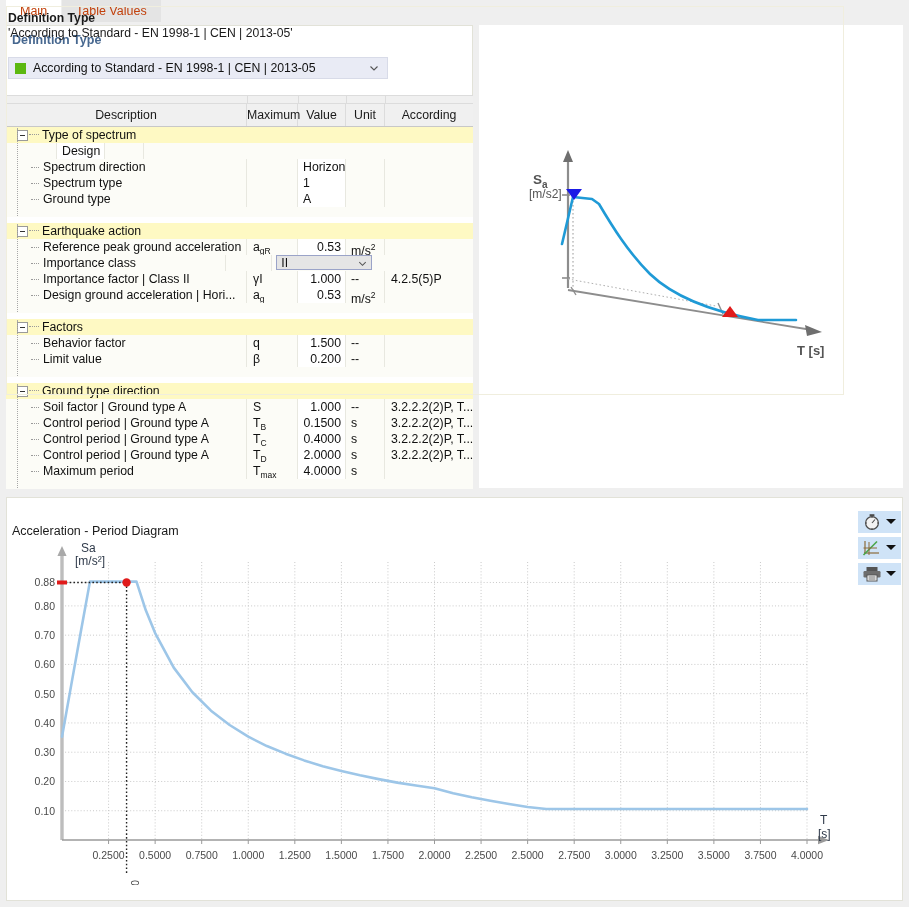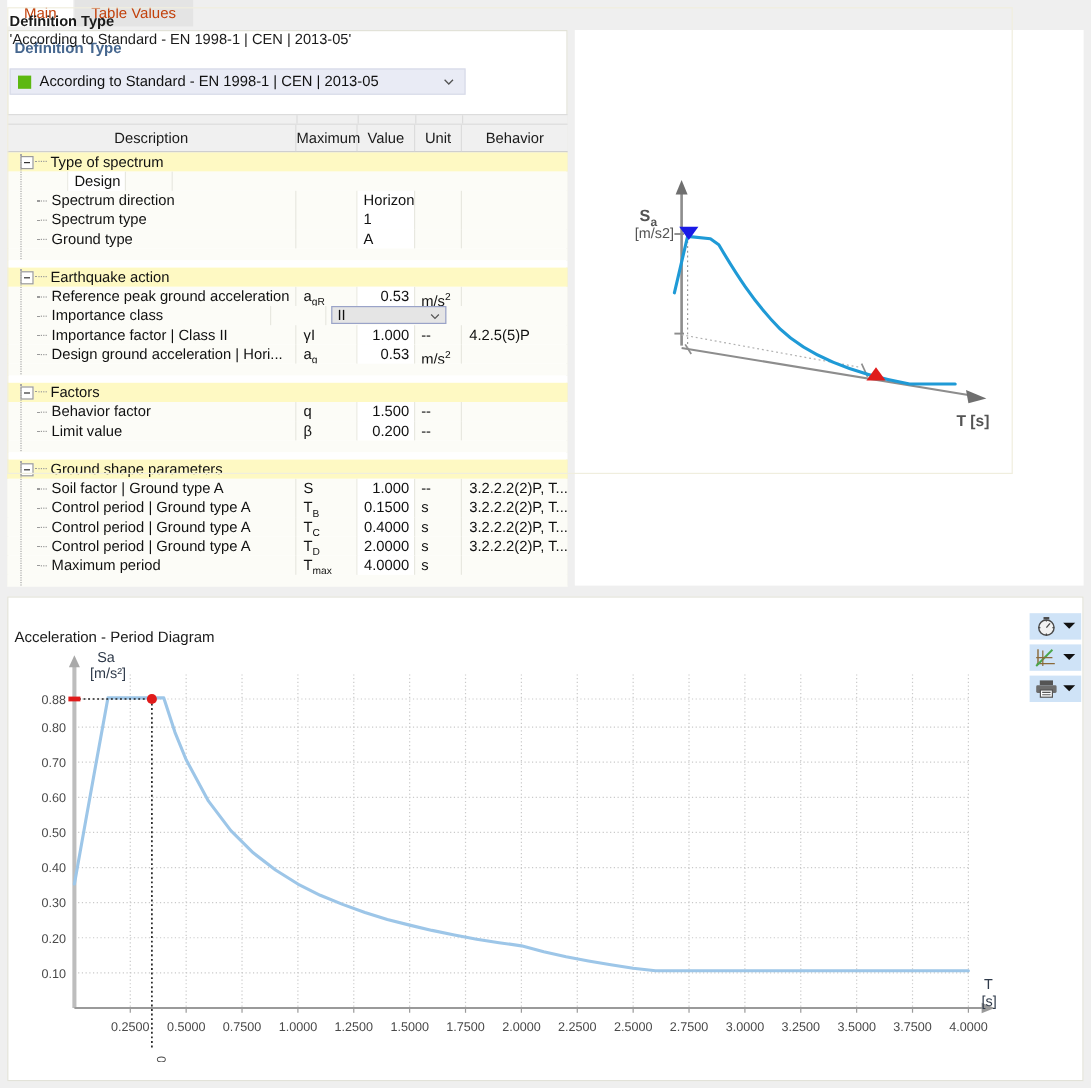--- a/index.html
+++ b/index.html
@@ -95,21 +95,21 @@
     <i style="left:340px"></i>
     <i style="left:379px"></i>
 </div>
 
 <div class="tbl">
   <div class="hdr">
     <div class="c-desc">Description</div>
     <div class="c-sym">Maximum</div>
     <div class="c-val">Value</div>
     <div class="c-unit">Unit</div>
-    <div class="c-ref">Behavior</div>
+    <div class="c-ref">According</div>
   </div>
 
   <div class="grp">
     <div class="exp"></div>
       <div class="dot"></div>
     <div class="gt">Type of spectrum</div>
   </div>
   <div class="row">
     <div class="s"></div>
     <div class="v lft">Design Spectrum</div>
@@ -200,21 +200,21 @@
     <div class="v">0.200</div>
     <div class="u">--</div>
     <div class="r"></div>
   </div>
   <div class="spacer"></div>
   <div class="spacer wh" style="height:6px"></div>
 
   <div class="grp">
     <div class="exp"></div>
       <div class="dot"></div>
-    <div class="gt">Ground shape parameters</div>
+    <div class="gt">Ground type direction</div>
   </div>
   <div class="row">
     <div class="d">Soil factor | Ground type A</div>
     <div class="s">S</div>
     <div class="v">1.000</div>
     <div class="u">--</div>
     <div class="r">3.2.2.2(2)P, T...</div>
   </div>
   <div class="row">
     <div class="d">Control period | Ground type A</div>

